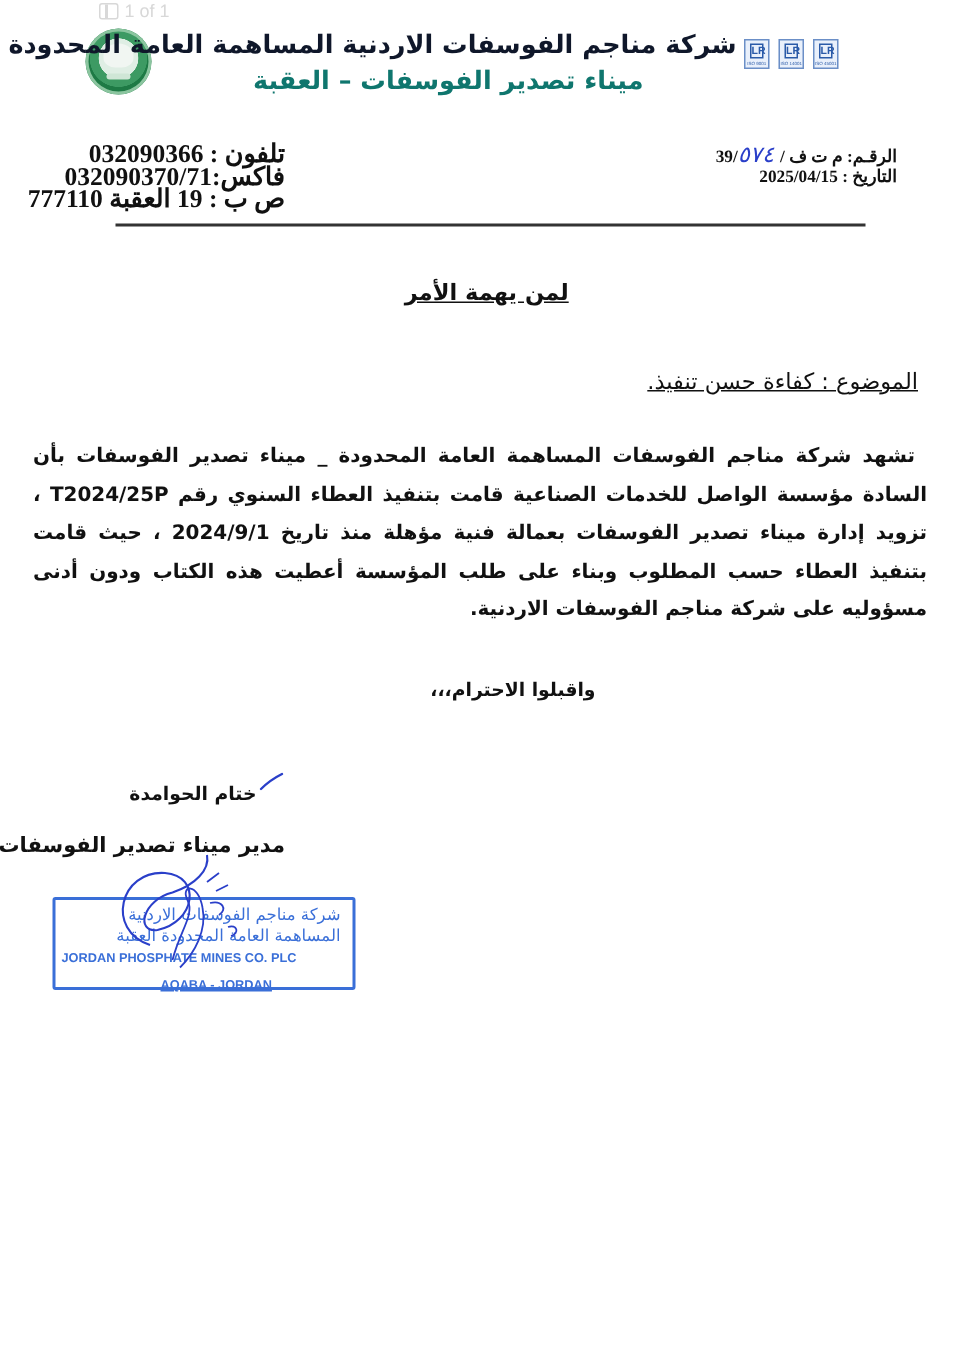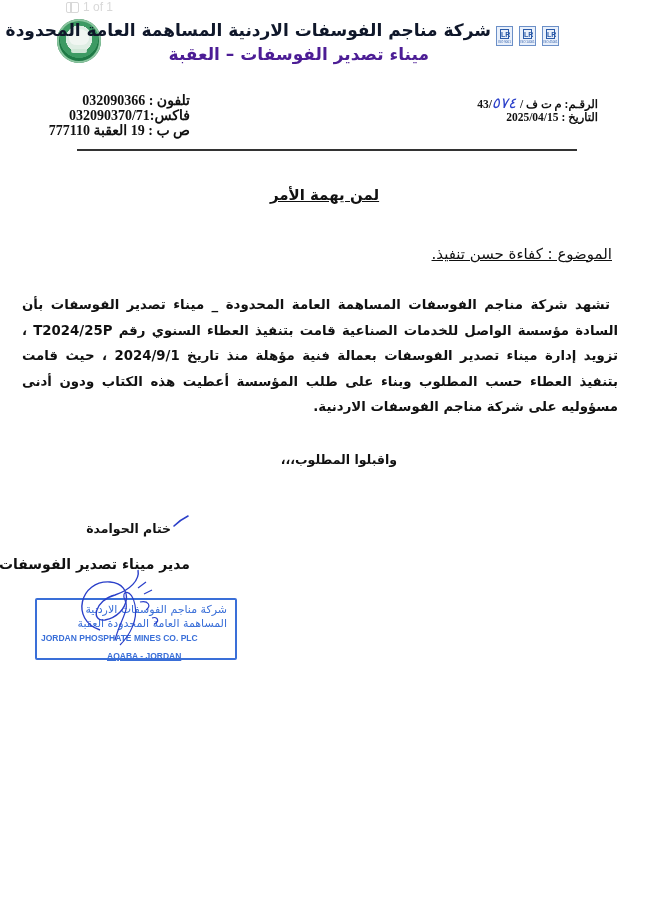--- a/index.html
+++ b/index.html
@@ -27,36 +27,36 @@
     background: #f1f6f2;
   }
   .logo::after {
     content: ""; position: absolute; left: 14px; top: 30px; width: 16px; height: 4px; background: #cfe6d6; border-radius: 2px;
   }
 
   .header-title {
     right: 158px; top: 20px; font-size: 17px; font-weight: bold; direction: rtl; white-space: nowrap; color: #0f172a;
   }
   .header-subtitle {
-    right: 220px; top: 44px; font-size: 17px; font-weight: bold; direction: rtl; white-space: nowrap; color: #4c1d95;
+    right: 220px; top: 44px; font-size: 17px; font-weight: bold; direction: rtl; white-space: nowrap; color: #0f766e;
   }
   .iso-badges { left: 496px; top: 26px; display: flex; gap: 6px; }
   .iso-badge {
     width: 17px; height: 20px; border: 1px solid #6b8fc7; background: #e9f0fb; position: relative; box-sizing: border-box;
   }
   .iso-badge .lr {
     position: absolute; left: 3px; top: 2px; width: 9px; height: 10px; border: 1.5px solid #2a5aa8;
     font-family: "Liberation Sans", sans-serif; font-size: 7px; font-weight: bold; color: #2a5aa8; line-height: 10px; text-align: center;
     box-sizing: border-box;
   }
   .iso-badge .iso-text {
     position: absolute; left: 0; right: 0; bottom: 1px; font-size: 3px; color: #2a5aa8; text-align: center; font-family: "Liberation Sans", sans-serif;
   }
 
-  .contact { left: 62px; top: 92px; width: 128px; font-family: "Liberation Serif", serif; font-size: 14px; font-weight: bold; }
+  .contact { left: 62px; top: 92px; width: 128px; font-family: "Liberation Serif", serif; font-size: 17px; font-weight: bold; }
   .contact-line { direction: rtl; text-align: right; height: 15px; white-space: nowrap; }
 
   .ref { right: 51px; top: 94px; font-family: "Liberation Serif", serif; font-size: 11.5px; font-weight: bold; direction: rtl; text-align: right; }
   .ref-line { height: 16px; white-space: nowrap; }
   .handwritten-ref { color: #2a3fc9; font-family: "DejaVu Sans", sans-serif; font-size: 15px; font-weight: normal; font-style: italic; margin-right: 4px; }
 
   .divider { left: 77px; top: 149px; width: 500px; height: 2px; background: #333; }
 
   .doc-title {
     left: 0; right: 0; top: 186px; text-align: center; font-size: 15px; font-weight: bold; text-decoration: underline; direction: rtl;
@@ -113,35 +113,35 @@
 </div>
 
 <div class="abs contact">
   <div class="contact-line">تلفون : 032090366</div>
   <div class="contact-line">فاكس:032090370/71</div>
   <div class="contact-line">ص ب : 19  العقبة 777110</div>
 </div>
 
 <div class="abs ref">
   <div class="ref-line">
-    <span>الرقـم: م ت ف /43/</span><span class="handwritten-ref">٥٧٤</span>
+    <span>الرقـم: م ت ف /39/</span><span class="handwritten-ref">٥٧٤</span>
   </div>
   <div class="ref-line">التاريخ : 2025/04/15</div>
 </div>
 
 <div class="abs divider"></div>
 
 <div class="abs doc-title">لمن يهمة الأمر</div>
 <div class="abs subject">الموضوع : كفاءة حسن تنفيذ.</div>
 
 <div class="abs body-text">
   <p>تشهد شركة مناجم الفوسفات المساهمة العامة المحدودة _ ميناء تصدير الفوسفات بأن السادة مؤسسة الواصل للخدمات الصناعية قامت  بتنفيذ العطاء السنوي رقم T2024/25P ، تزويد إدارة ميناء تصدير الفوسفات بعمالة فنية مؤهلة منذ تاريخ 2024/9/1 ، حيث قامت بتنفيذ العطاء حسب المطلوب وبناء على طلب المؤسسة أعطيت هذه الكتاب ودون أدنى مسؤوليه على شركة مناجم الفوسفات الاردنية.</p>
 </div>
 
-<div class="abs closing">واقبلوا المطلوب،،،</div>
+<div class="abs closing">واقبلوا الاحترام،،،</div>
 
 <svg class="abs check-mark" viewBox="0 0 18 14">
   <path d="M2 12 Q8 6 16 2" stroke="#2a3fc9" stroke-width="1.6" fill="none" stroke-linecap="round"></path>
 </svg>
 <div class="abs signer-name">ختام الحوامدة</div>
 <div class="abs signer-title">مدير ميناء تصدير الفوسفات</div>
 
 <div class="abs stamp">
   <div class="stamp-ar1">شركة مناجم الفوسفات الاردنية</div>
   <div class="stamp-ar2">المساهمة العامة المحدودة العقبة</div>

